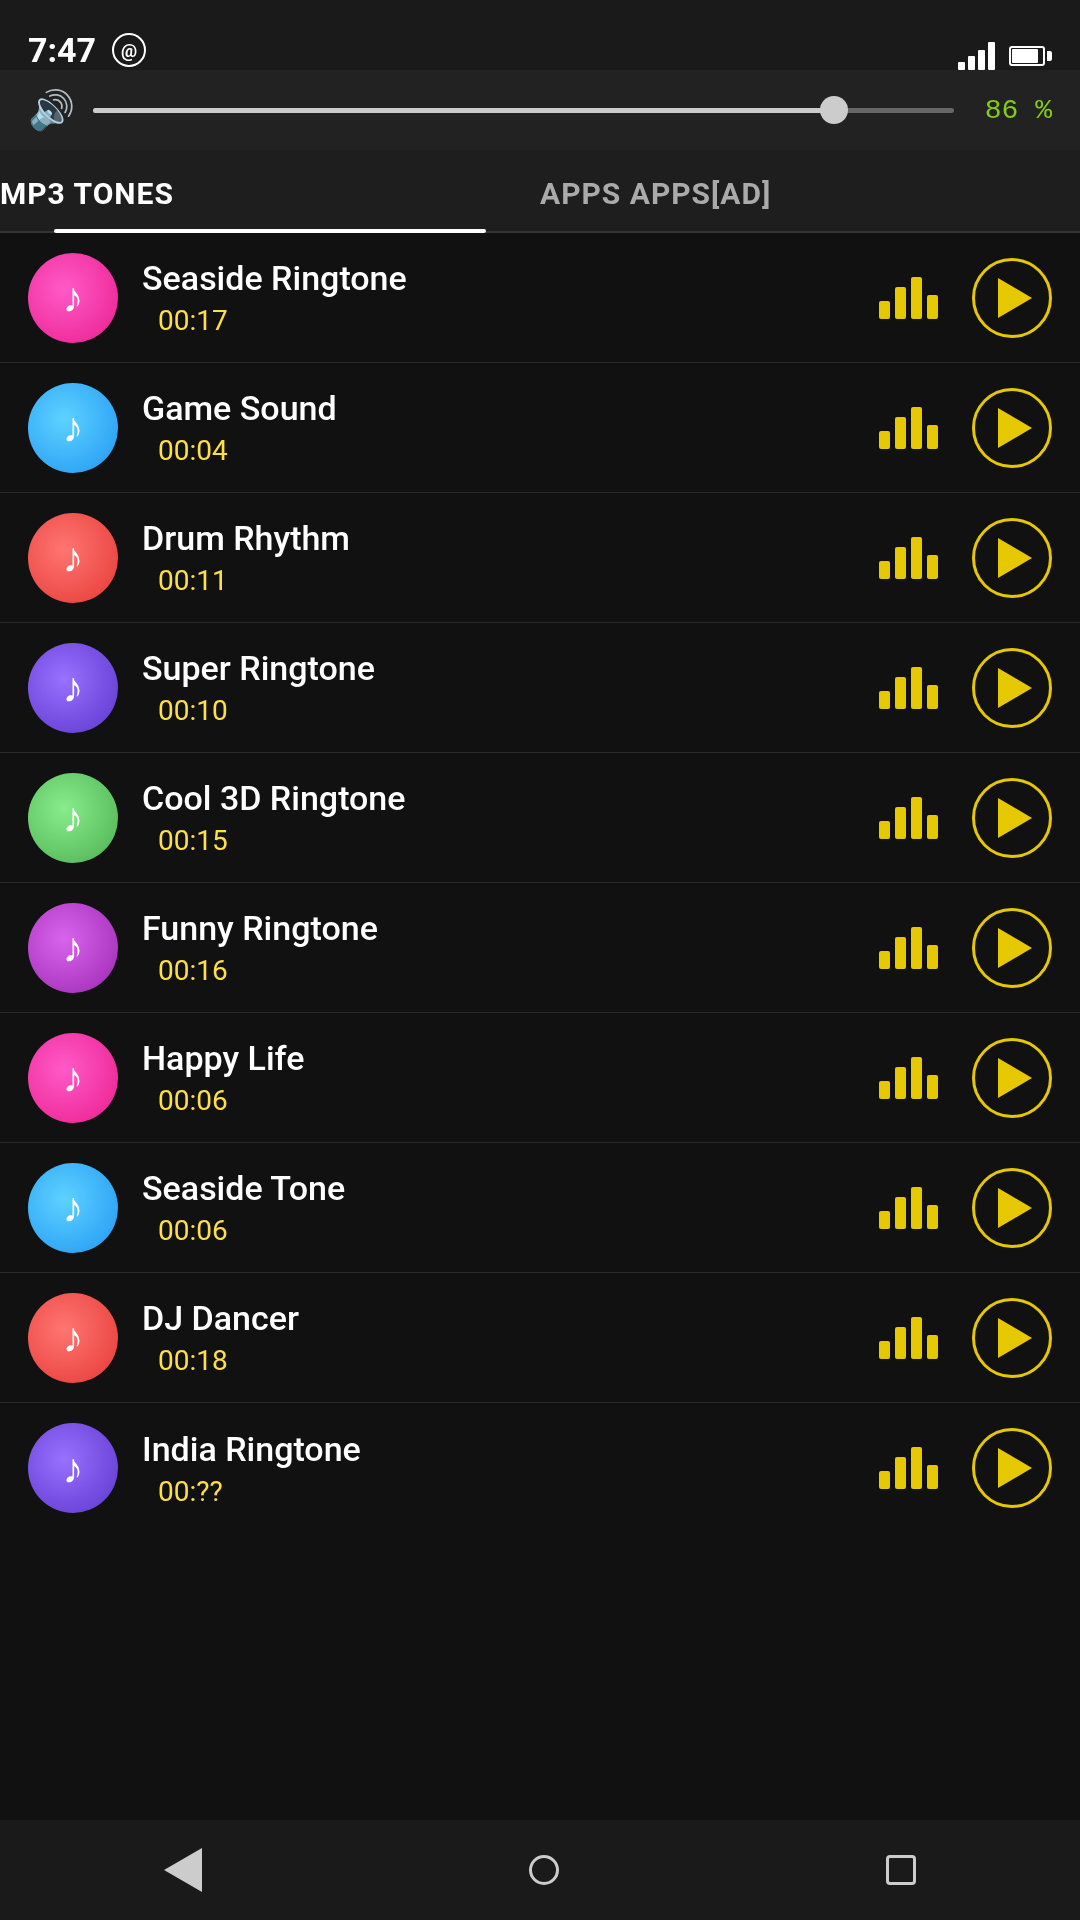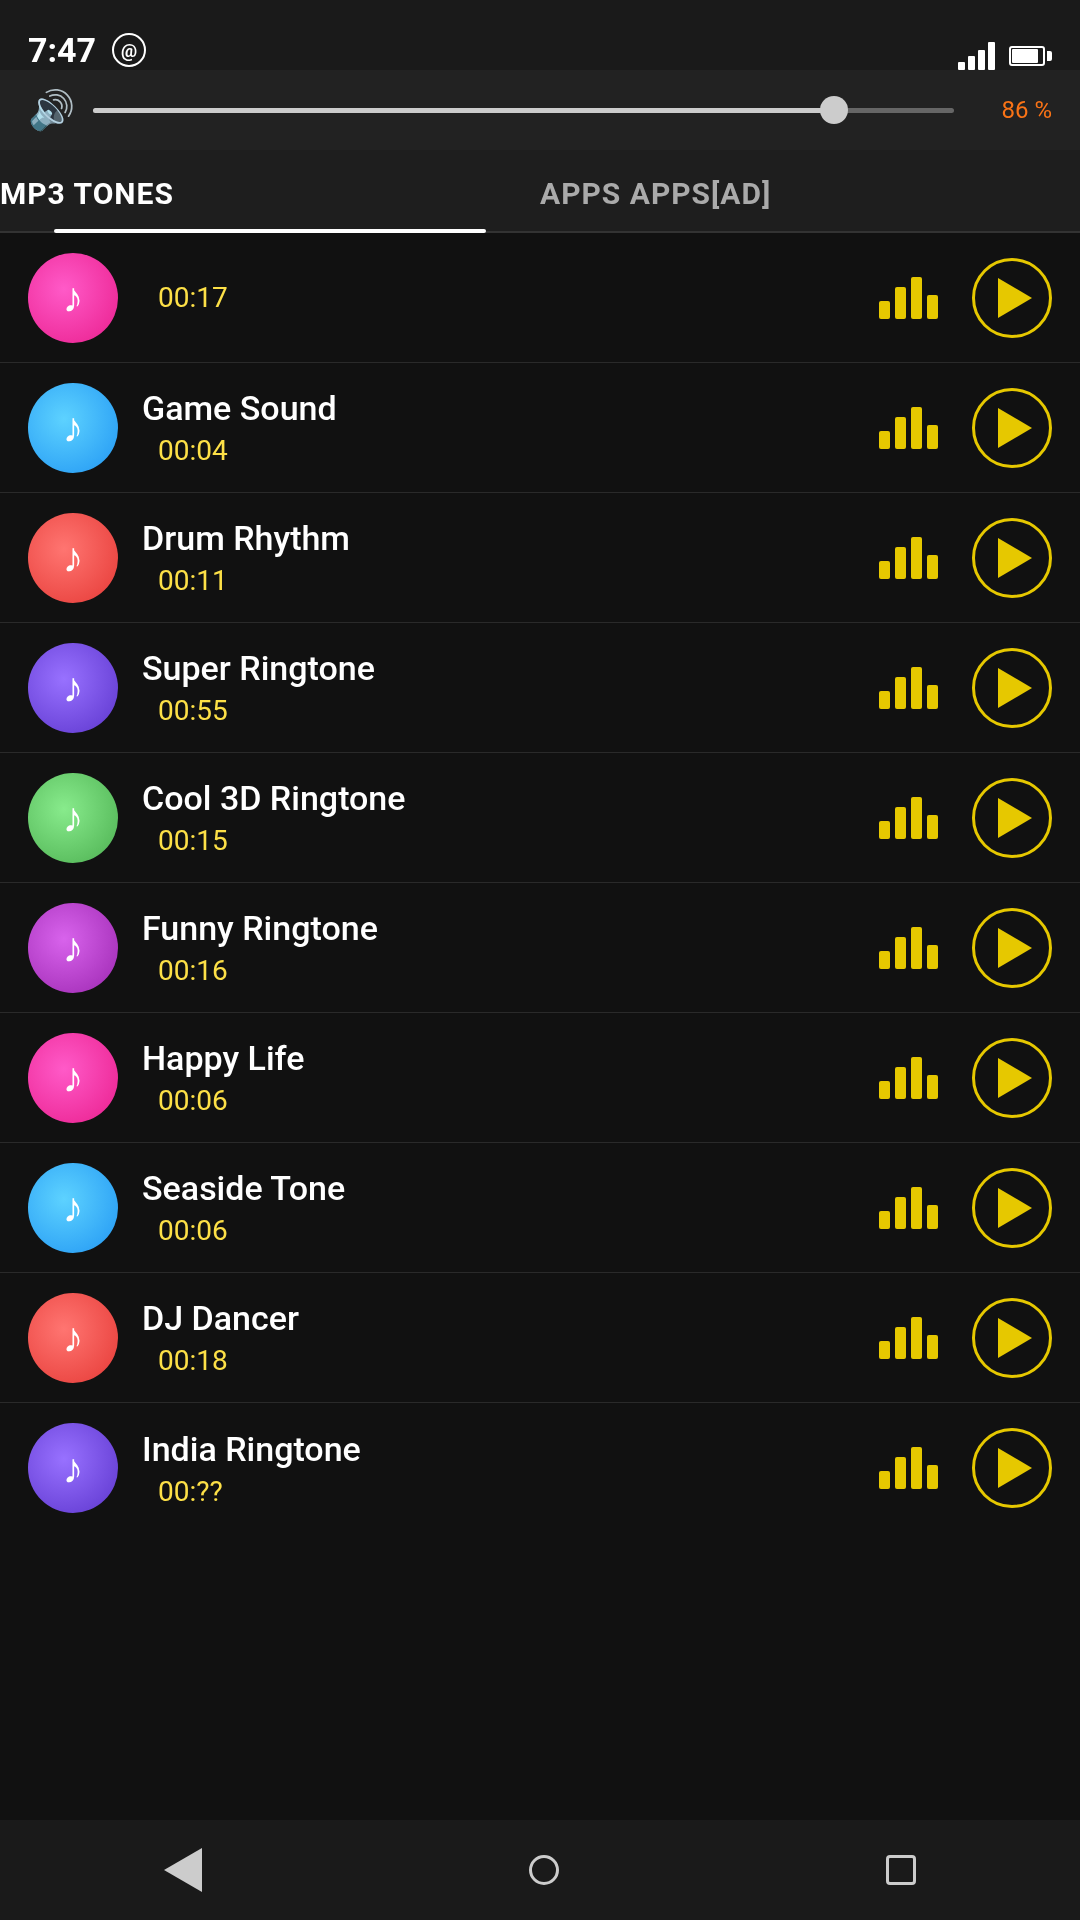--- a/index.html
+++ b/index.html
@@ -122,24 +122,25 @@
       position: absolute;
       top: 50%;
       left: 86%;
       transform: translate(-50%, -50%);
       width: 28px;
       height: 28px;
       background: #ccc;
       border-radius: 50%;
     }
     .volume-pct {
-      font-size: 24px;
-      color: #f97316;
+      font-size: 28px;
+      color: #84cc16;
       min-width: 80px;
       text-align: right;
+      font-family: Liberation Mono, monospace;
     }
 
     
     .tabs {
       display: flex;
       background: #1e1e1e;
       border-bottom: 2px solid #333;
     }
     .tab {
       flex: 1;
@@ -334,20 +335,21 @@
     <span>APPS APPS[AD]</span>
   </div>
 </div>
 
 <div class="ringtone-list" id="ringtone-list">
 <div class="ringtone-item">
     <div class="circle-icon" style="background: radial-gradient(circle at 40% 40%, rgb(255,90,200), #e91e8c)">
       <span class="music-note">♪</span>
     </div>
     <div class="track-info">
+      <div class="track-name">Seaside Ringtone</div>
       <div class="track-duration">00:17</div>
     </div>
     <div class="bars-icon">
       <span></span>
         <span></span>
         <span></span>
         <span></span>
     </div>
     <div class="play-btn">
       <div class="play-triangle"></div>
@@ -388,21 +390,21 @@
     <div class="play-btn">
       <div class="play-triangle"></div>
     </div>
   </div>
     <div class="ringtone-item">
     <div class="circle-icon" style="background: radial-gradient(circle at 40% 40%, rgb(152,113,255), #5c35cc)">
       <span class="music-note">♪</span>
     </div>
     <div class="track-info">
       <div class="track-name">Super Ringtone</div>
-      <div class="track-duration">00:55</div>
+      <div class="track-duration">00:10</div>
     </div>
     <div class="bars-icon">
       <span></span>
         <span></span>
         <span></span>
         <span></span>
     </div>
     <div class="play-btn">
       <div class="play-triangle"></div>
     </div>

